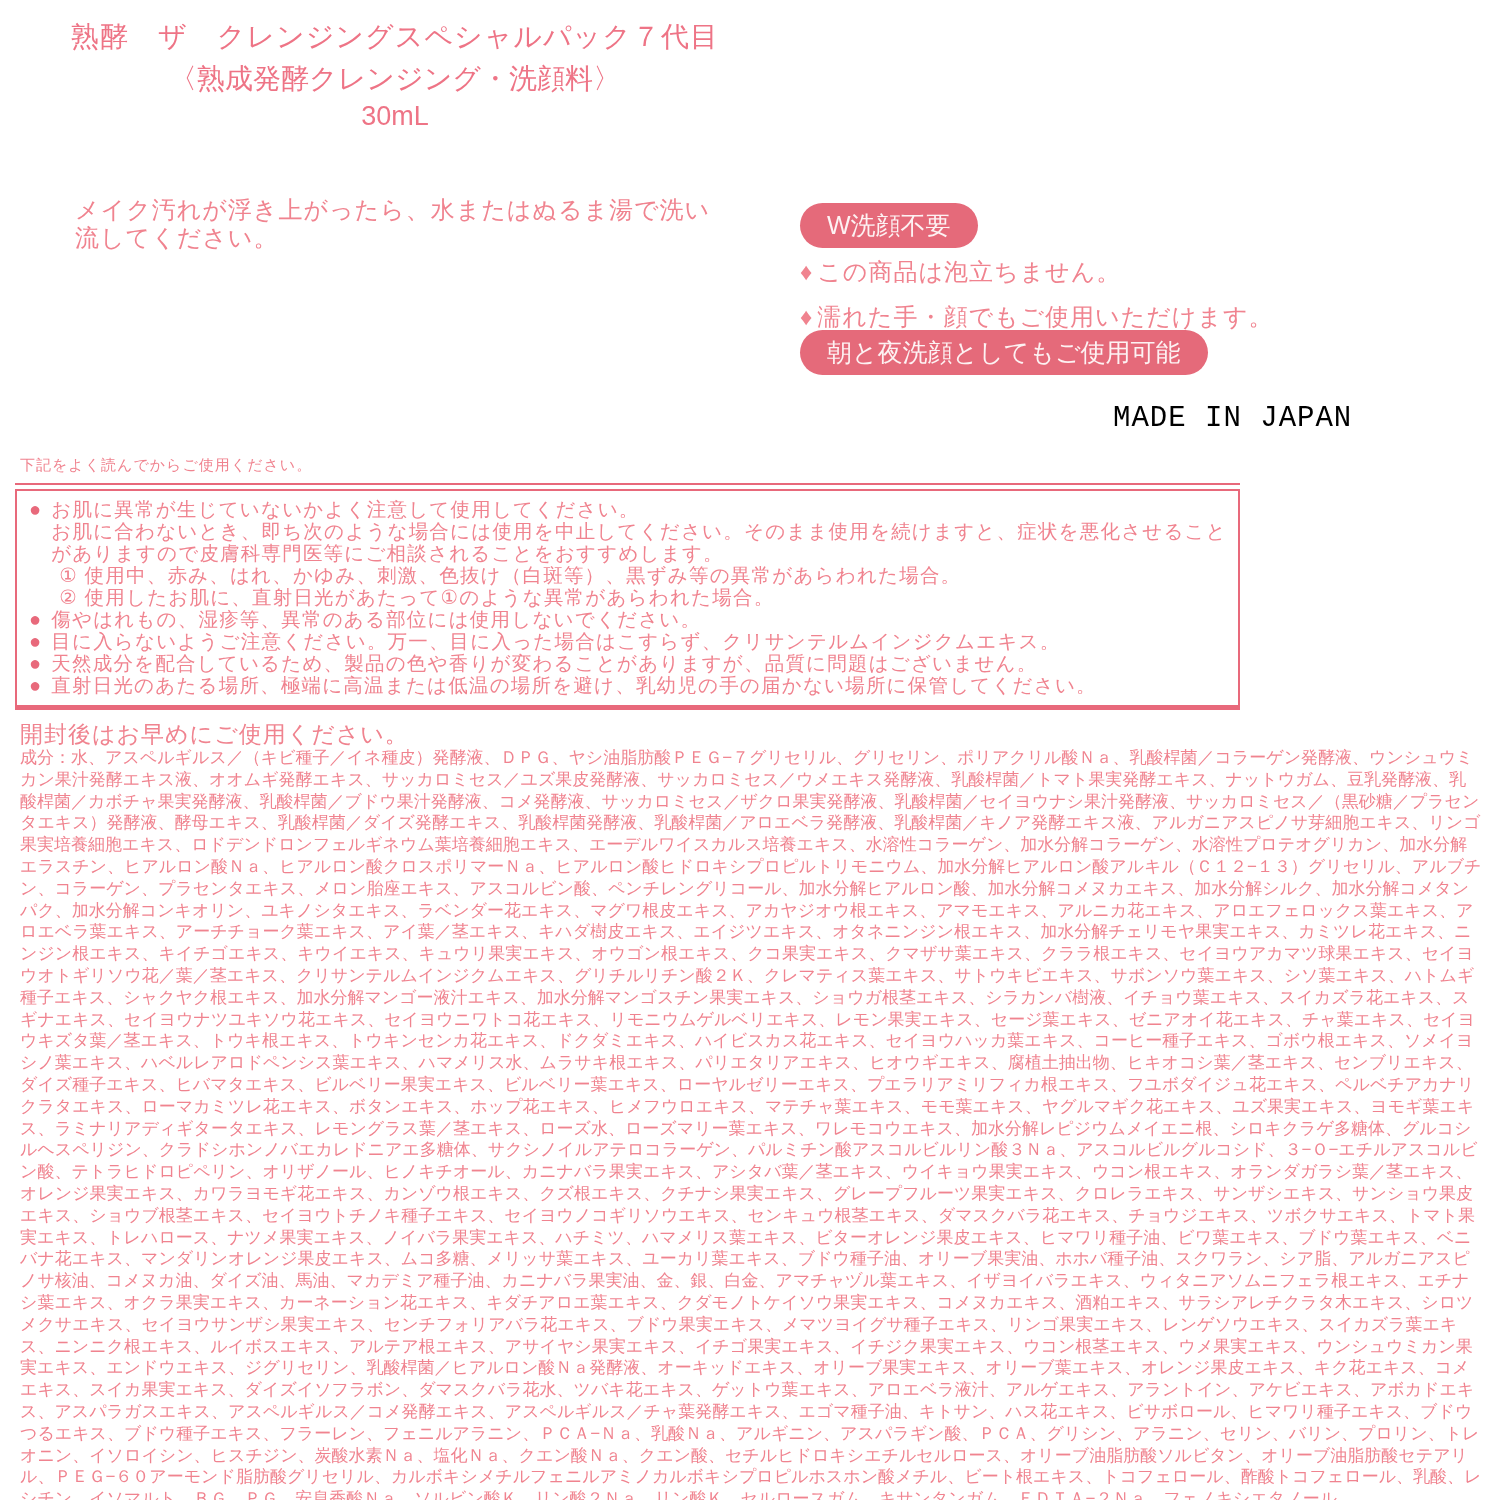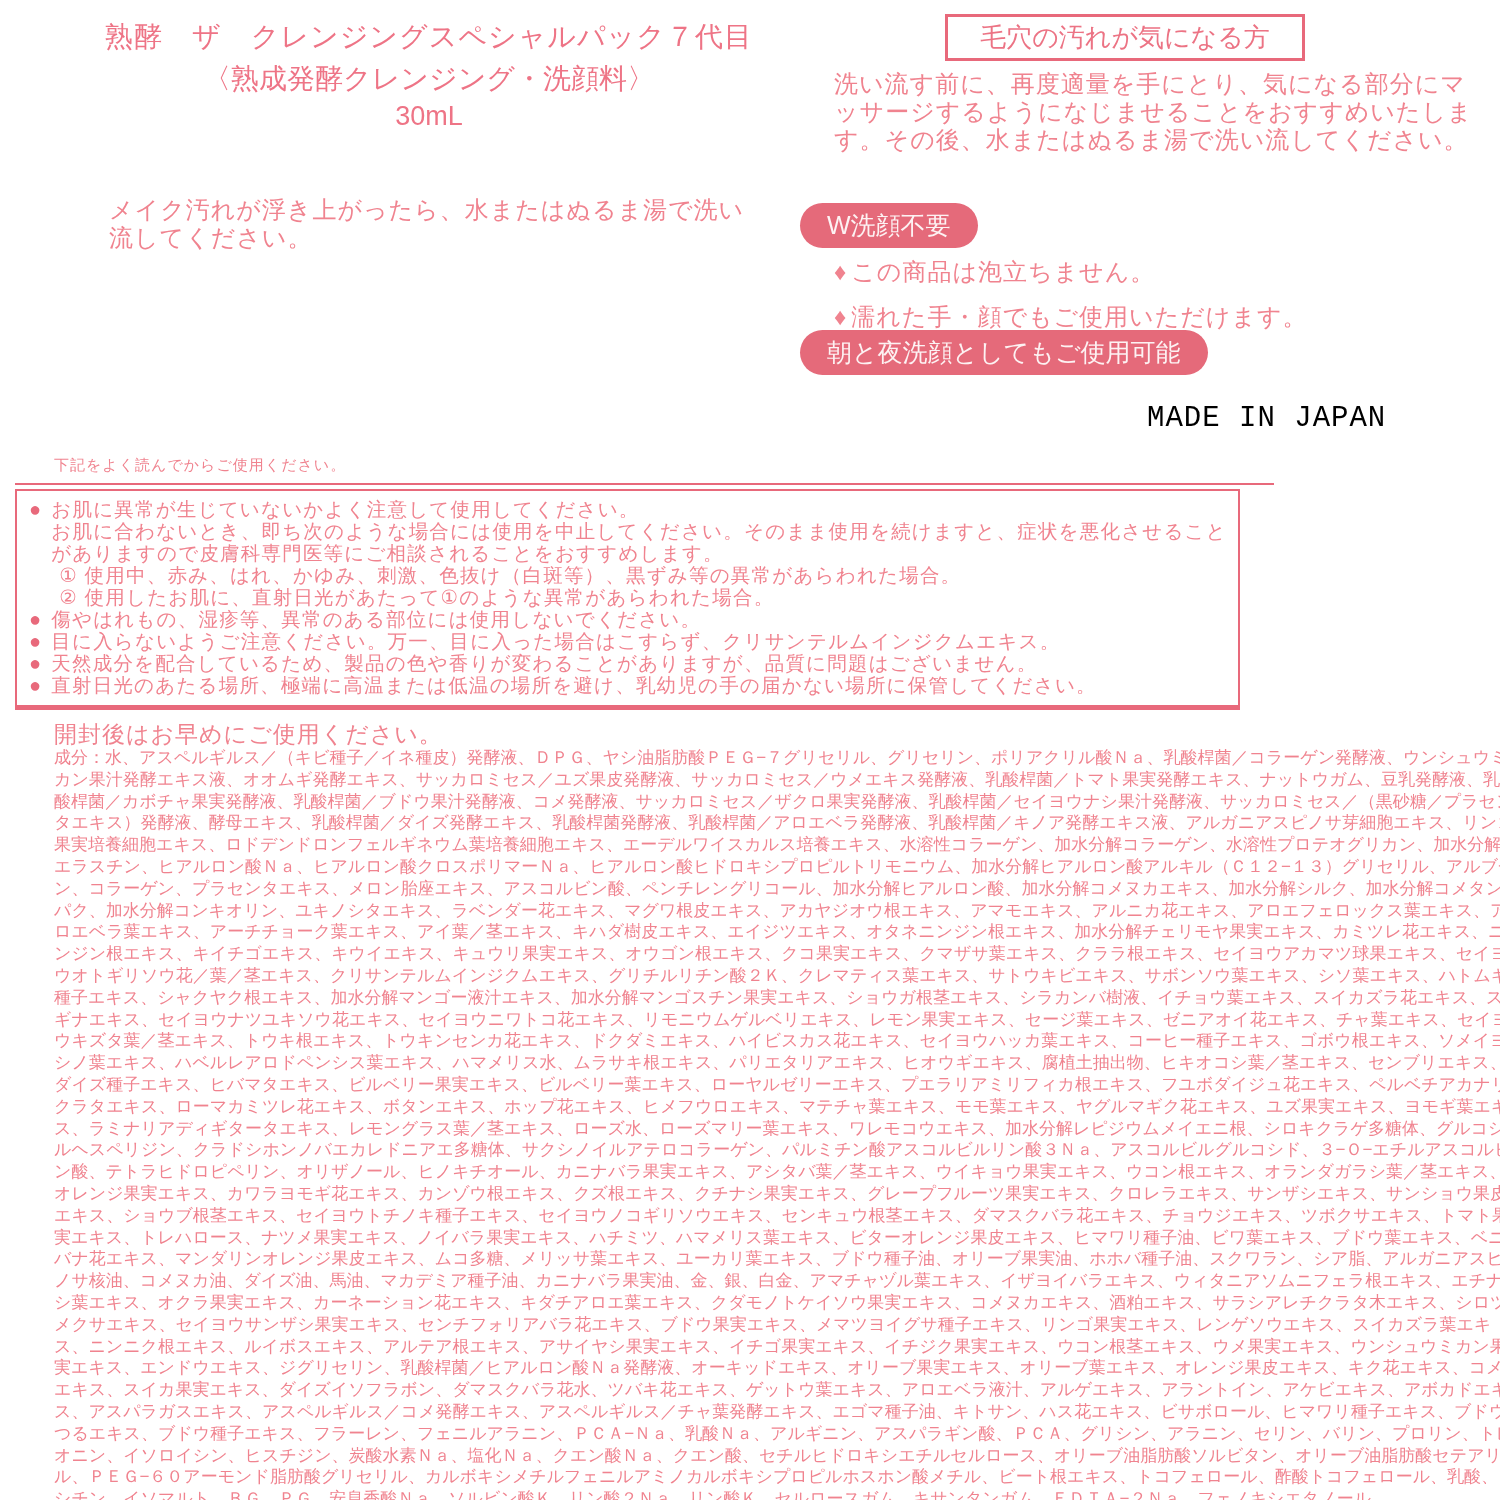--- a/index.html
+++ b/index.html
@@ -1,18 +1,18 @@
 <!DOCTYPE html>
 <html lang="ja"><head>
 <meta charset="utf-8">
 <style>
   html,body{margin:0;padding:0;background:#fff;}
   #page{position:relative;width:1500px;height:1500px;background:#ffffff;overflow:hidden;
         font-family:"Liberation Sans","DejaVu Sans",sans-serif;color:#f0838f;}
-  .abs{position:absolute;padding-left:34px;}
+  .abs{position:absolute;}
   
   .left-col{left:0;top:0;width:790px;text-align:center;}
   .product-title{top:18px;font-size:28px;letter-spacing:1px;color:#ee7486;}
   .product-subtitle{top:60px;font-size:28px;color:#ee7486;}
   .product-volume{top:101px;font-size:27px;color:#ee7486;}
   .usage-badge{left:295px;top:143px;display:inline-block;border:3px solid #e8697b;border-radius:999px;
                padding:4px 30px;font-size:26px;color:#ec7384;background:#fff;}
   .body-par{font-size:24px;line-height:28px;letter-spacing:1px;text-align:left;}
   .usage-par{left:75px;top:196px;width:648px;}
   
@@ -46,22 +46,20 @@
 
 <div id="page">
 
   <div class="abs left-col product-title">熟酵　ザ　クレンジングスペシャルパック７代目</div>
   <div class="abs left-col product-subtitle">〈熟成発酵クレンジング・洗顔料〉</div>
   <div class="abs left-col product-volume">30mL</div>
   <div class="abs body-par usage-par">
     <div>メイク汚れが浮き上がったら、水またはぬるま湯で洗い流してください。</div>
   </div>
 
-  <div class="abs pores-badge">毛穴の汚れが気になる方</div>
-  <div class="abs body-par pores-par">洗い流す前に、再度適量を手にとり、気になる部分にマッサージするようになじませることをおすすめいたします。その後、水またはぬるま湯で洗い流してください。</div>
 
   <div class="abs pill w-pill">W洗顔不要</div>
   <div class="abs dw-row" style="top:256px;">
     <span class="dia">♦</span><span>この商品は泡立ちません。</span>
   </div>
   <div class="abs dw-row" style="top:287px;margin-top:14px;">
     <span class="dia">♦</span><span>濡れた手・顔でもご使用いただけます。</span>
   </div>
   <div class="abs pill mn-pill">朝と夜洗顔としてもご使用可能</div>
   <div class="abs made-in">MADE IN JAPAN</div>

